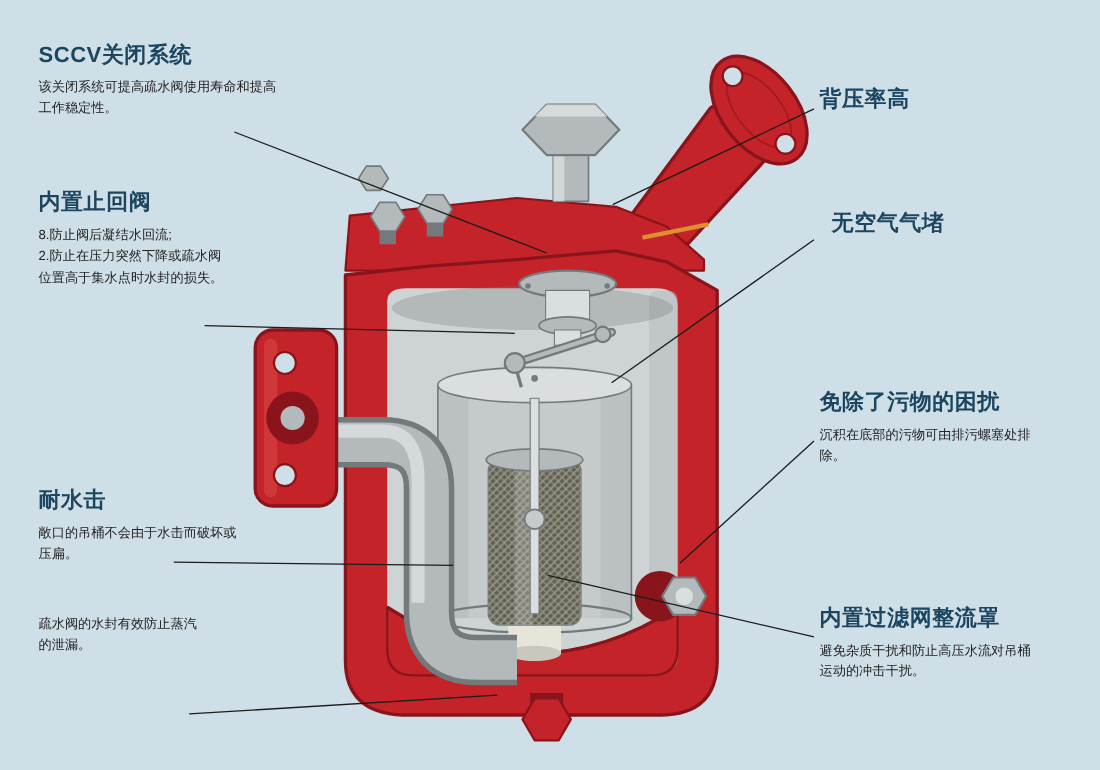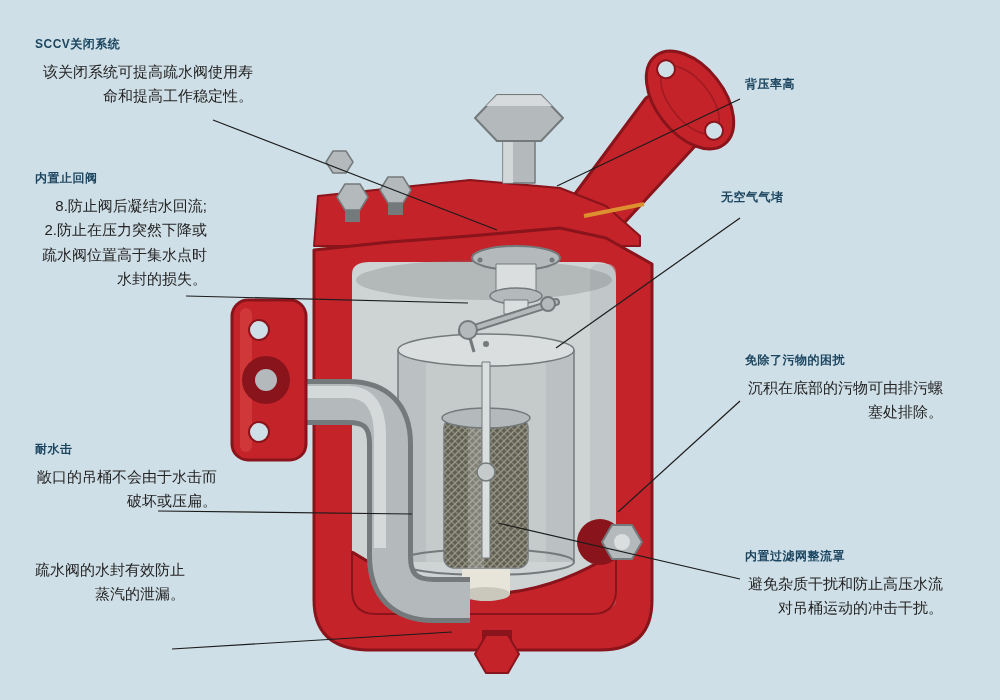--- a/index.html
+++ b/index.html
@@ -4,26 +4,26 @@
 <style>
   html,body{margin:0;padding:0;background:#ffffff;}
   .canvas{
     position:relative;width:1000px;height:700px;overflow:hidden;
     background:var(--background,#cfdfe7);
     font-family:"Liberation Sans","DejaVu Sans",sans-serif;
   }
   svg.scene{position:absolute;left:0;top:0;width:1000px;height:700px;}
   .ann{position:absolute;z-index:2;}
   .ann h3{
-    margin:0 0 7px 0;font-size:12px;font-weight:bold;
+    margin:0 0 7px 0;font-size:20px;font-weight:bold;
     color:var(--title-navy,#1c4660);letter-spacing:.5px;
   }
   .ann p{
-    margin:0;font-size:15px;line-height:1.62;
-    color:var(--body-text,#232323);white-space:pre-line;text-align:right;
+    margin:0;font-size:12px;line-height:1.62;
+    color:var(--body-text,#232323);white-space:pre-line;
   }
   
   .f-red{fill:var(--body-red);}
   .f-reddk{fill:var(--red-dark);}      .s-reddk{stroke:var(--red-dark);}
   .f-redlt{fill:var(--red-light);}
   .f-metal{fill:var(--metal);}         .s-metal{stroke:var(--metal);}
   .f-metallt{fill:var(--metal-light);} .s-metallt{stroke:var(--metal-light);}
   .f-metaldk{fill:var(--metal-dark);}  .s-metaldk{stroke:var(--metal-dark);}
   .f-interior{fill:var(--interior-gray);}
   .f-bucket{fill:var(--bucket-gray);}
@@ -174,21 +174,21 @@
     <h3>耐水击</h3>
     <p>敞口的吊桶不会由于水击而破坏或压扁。</p>
   </div>
   <div class="ann" style="top:558px;left:35px;width:150px">
     <p>疏水阀的水封有效防止蒸汽的泄漏。</p>
   </div>
 
   <div class="ann" style="top:76px;left:745px;width:230px">
     <h3>背压率高</h3>
   </div>
-  <div class="ann" style="top:189px;left:721px;width:198px">
+  <div class="ann" style="top:189px;left:756px;width:198px">
     <h3>无空气气堵</h3>
   </div>
   <div class="ann" style="top:352px;left:745px;width:198px">
     <h3>免除了污物的困扰</h3>
     <p>沉积在底部的污物可由排污螺塞处排除。</p>
   </div>
   <div class="ann" style="top:548px;left:745px;width:198px">
     <h3>内置过滤网整流罩</h3>
     <p>避免杂质干扰和防止高压水流对吊桶运动的冲击干扰。</p>
   </div>

